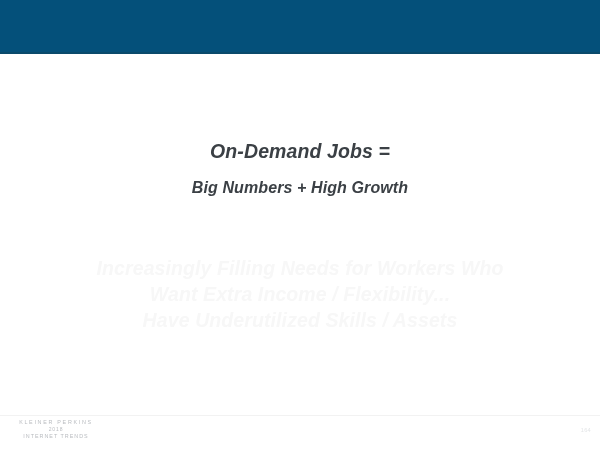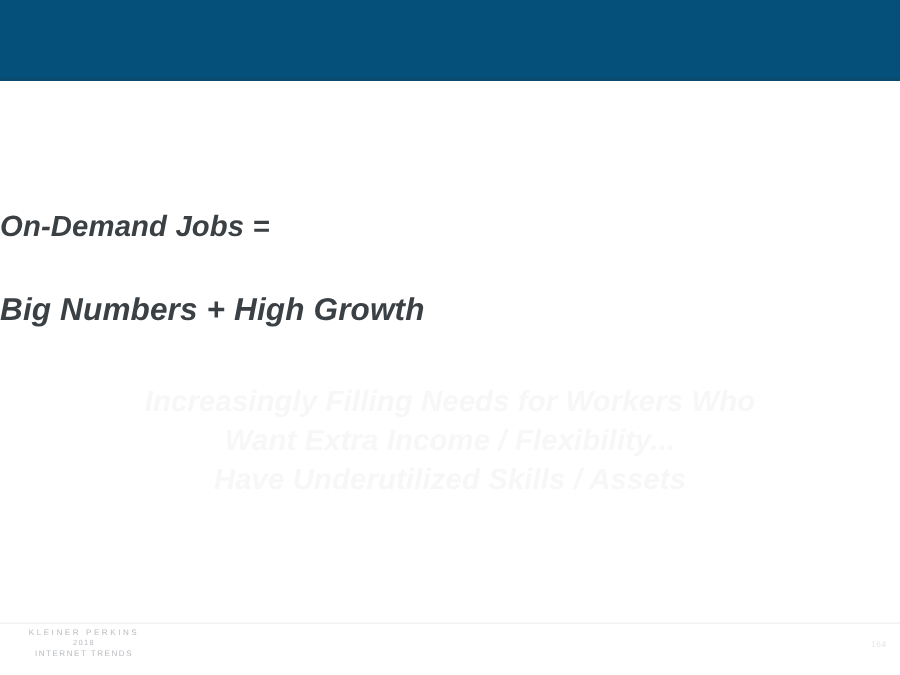--- a/index.html
+++ b/index.html
@@ -36,33 +36,34 @@
     width: 100%;
     height: 2px;
     background: #0a4a6b;
   }
   
   .headline {
     position: absolute;
     left: 0;
     top: 140px;
     width: 600px;
+    text-align: center;
   }
   .headline-line {
     font-size: 19.5px;
     font-weight: bold;
     font-style: italic;
     color: #3b4045;
     letter-spacing: 0.1px;
     line-height: 1.15;
     white-space: nowrap;
   }
   .headline-line.second {
-    margin-top: 33px;
-    font-size: 21px;
+    margin-top: 17px;
+    font-size: 16px;
   }
   
   .subtitle {
     position: absolute;
     left: 0;
     top: 255px;
     width: 600px;
     text-align: center;
   }
   .subtitle-line {

